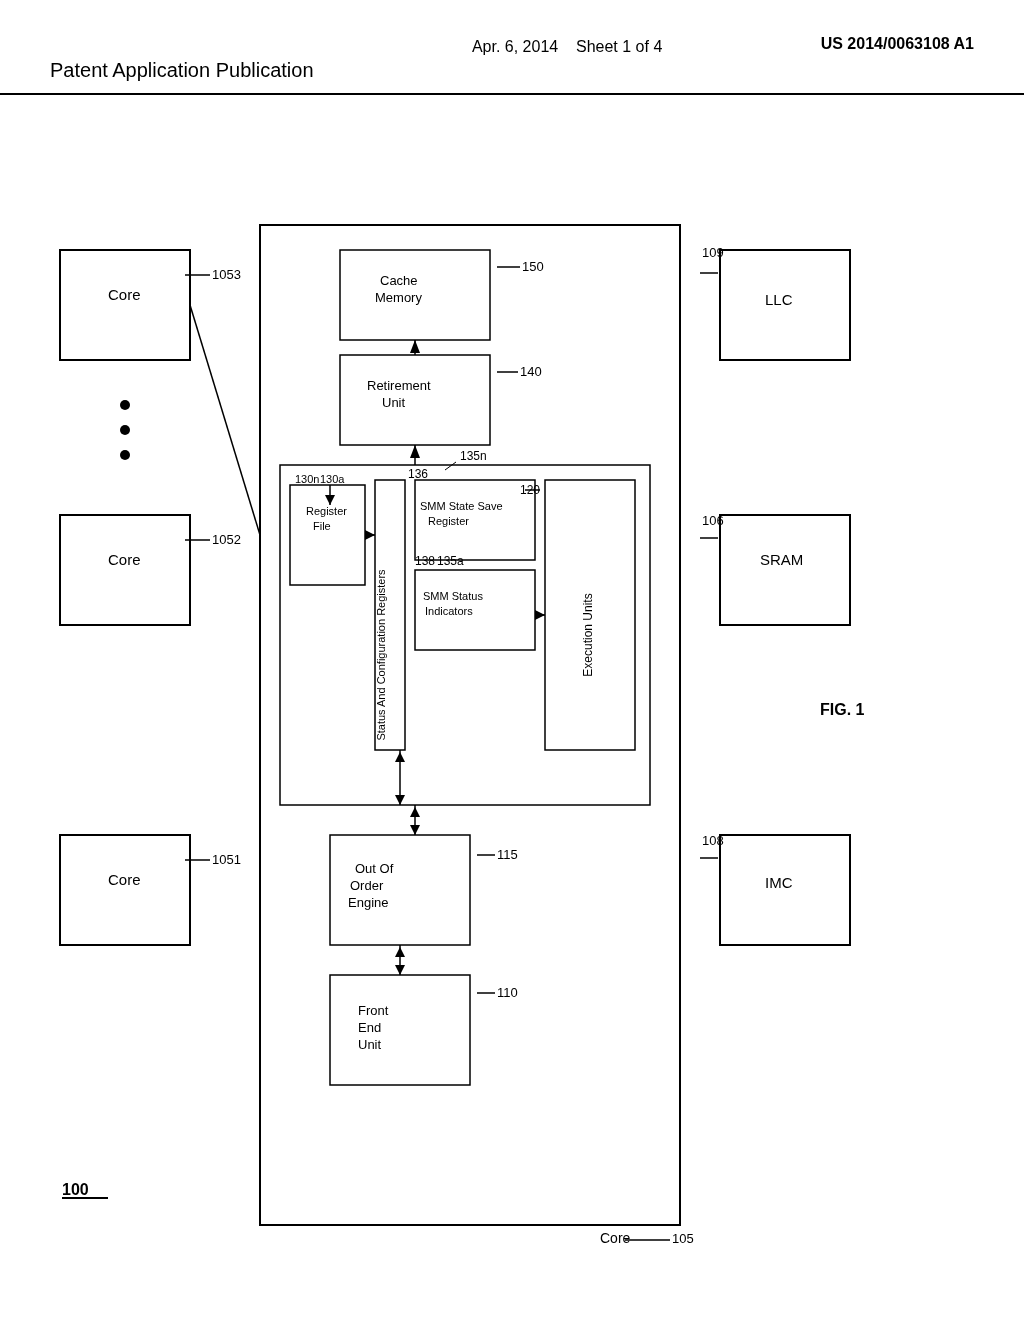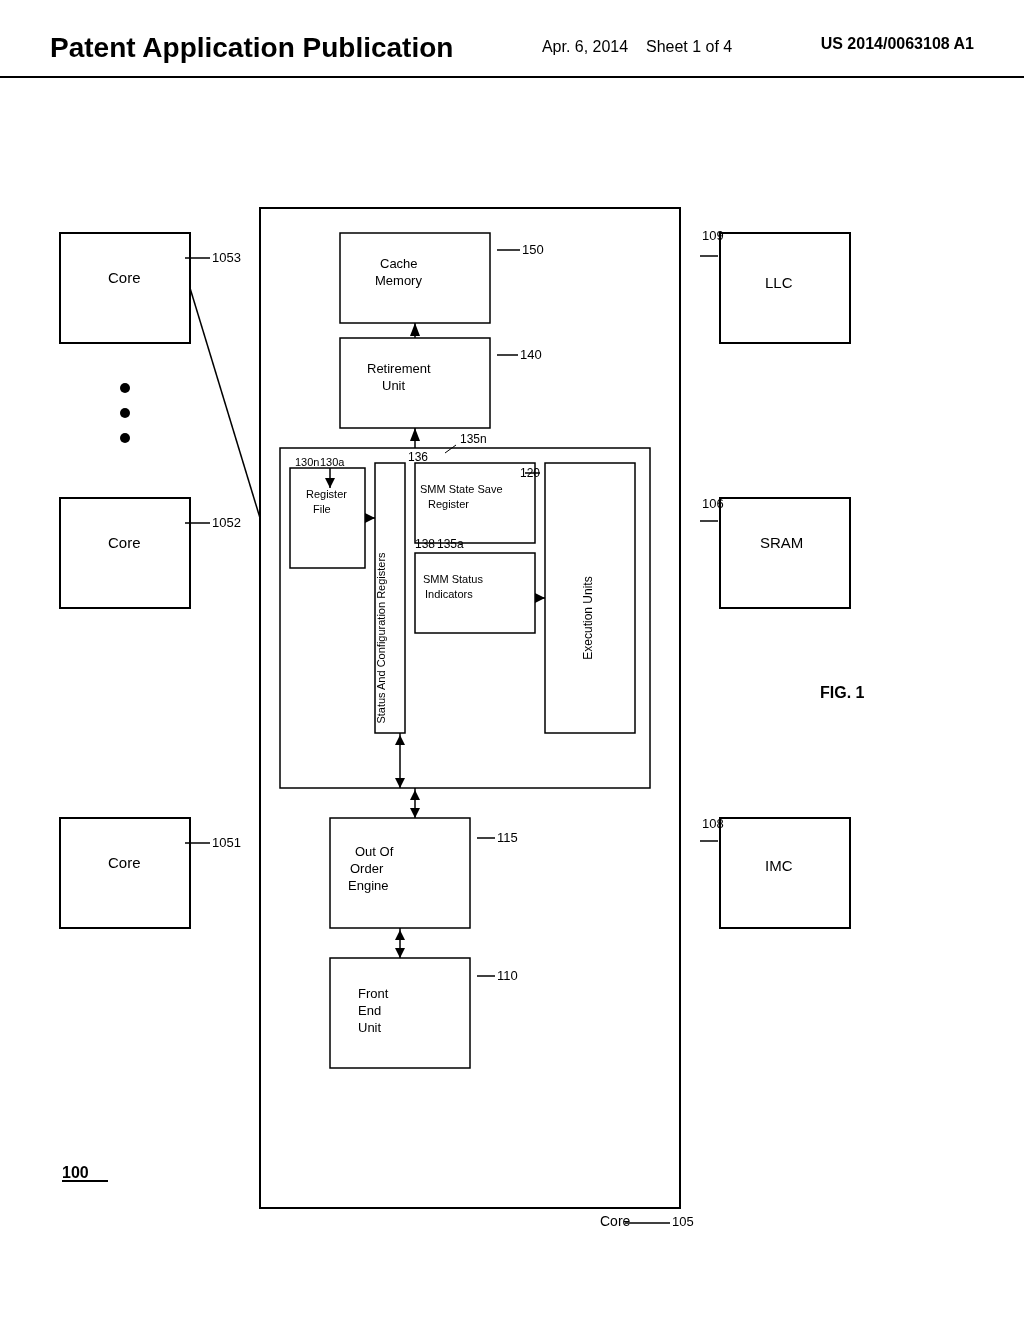--- a/index.html
+++ b/index.html
@@ -12,23 +12,24 @@
       overflow: hidden;
     }
     .header {
       display: flex;
       justify-content: space-between;
       align-items: flex-start;
       padding: 30px 50px 10px 50px;
       border-bottom: 2px solid #000;
     }
     .header-left {
-      font-size: 28px;
-      font-weight: bold;
+      font-size: 20px;
+      font-weight: normal;
       line-height: 1.3;
+      margin-top: 27px;
     }
     .header-center {
       font-size: 16px;
       text-align: center;
       line-height: 1.5;
       padding-top: 5px;
     }
     .header-right {
       font-size: 16px;
       font-weight: bold;

